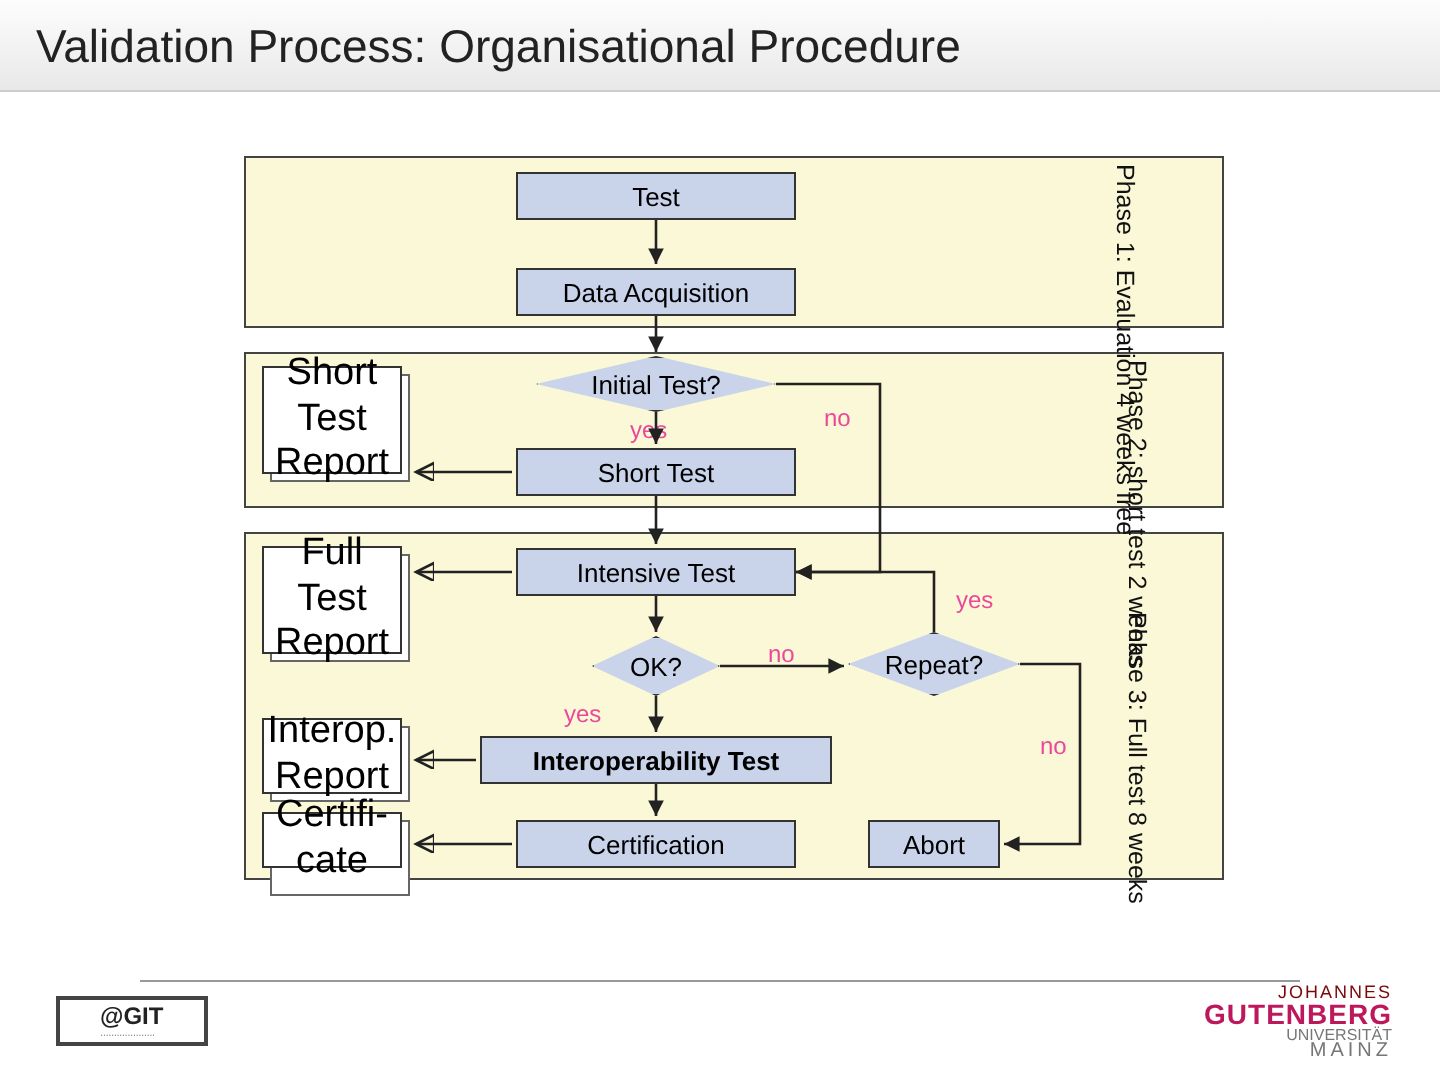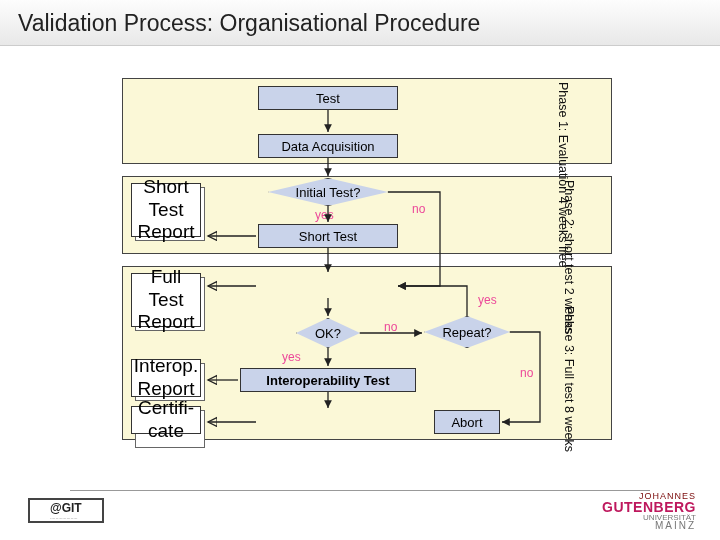--- a/index.html
+++ b/index.html
@@ -153,36 +153,38 @@
   <div class="process-box" style="left:258px; top:86px; width:140px; height:24px;">Data Acquisition</div>
 
   <div class="decision" style="left:268px; top:130px; width:120px; height:28px;">
     <div class="diamond"></div>
     <div class="dlabel">Initial Test?</div>
   </div>
   <div class="edge-label" style="left:315px; top:160px;">yes</div>
   <div class="edge-label" style="left:412px; top:154px;">no</div>
   <div class="process-box" style="left:258px; top:176px; width:140px; height:24px;">Short Test</div>
 
+  <div class="process-box" style="left:258px; top:226px; width:140px; height:24px;">Intensive Test</div>
 
   <div class="decision" style="left:296px; top:270px; width:64px; height:30px;">
     <div class="diamond"></div>
     <div class="dlabel">OK?</div>
   </div>
   <div class="edge-label" style="left:282px; top:302px;">yes</div>
   <div class="edge-label" style="left:384px; top:272px;">no</div>
 
   <div class="decision" style="left:424px; top:268px; width:86px; height:32px;">
     <div class="diamond"></div>
     <div class="dlabel">Repeat?</div>
   </div>
   <div class="edge-label" style="left:478px; top:245px;">yes</div>
   <div class="edge-label" style="left:520px; top:318px;">no</div>
 
   <div class="process-box" style="left:240px; top:320px; width:176px; height:24px;font-weight:bold;">Interoperability Test</div>
+  <div class="process-box" style="left:258px; top:362px; width:140px; height:24px;">Certification</div>
   <div class="process-box" style="left:434px; top:362px; width:66px; height:24px;">Abort</div>
 
   <div class="report-shadow" style="left:135px; top:139px; width:70px; height:54px;"></div>
   <div class="report-box" style="left:131px; top:135px; width:70px; height:54px; white-space:pre-line;">Short
 Test
 Report</div>
 
   <div class="report-shadow" style="left:135px; top:229px; width:70px; height:54px;"></div>
   <div class="report-box" style="left:131px; top:225px; width:70px; height:54px; white-space:pre-line;">Full
 Test

